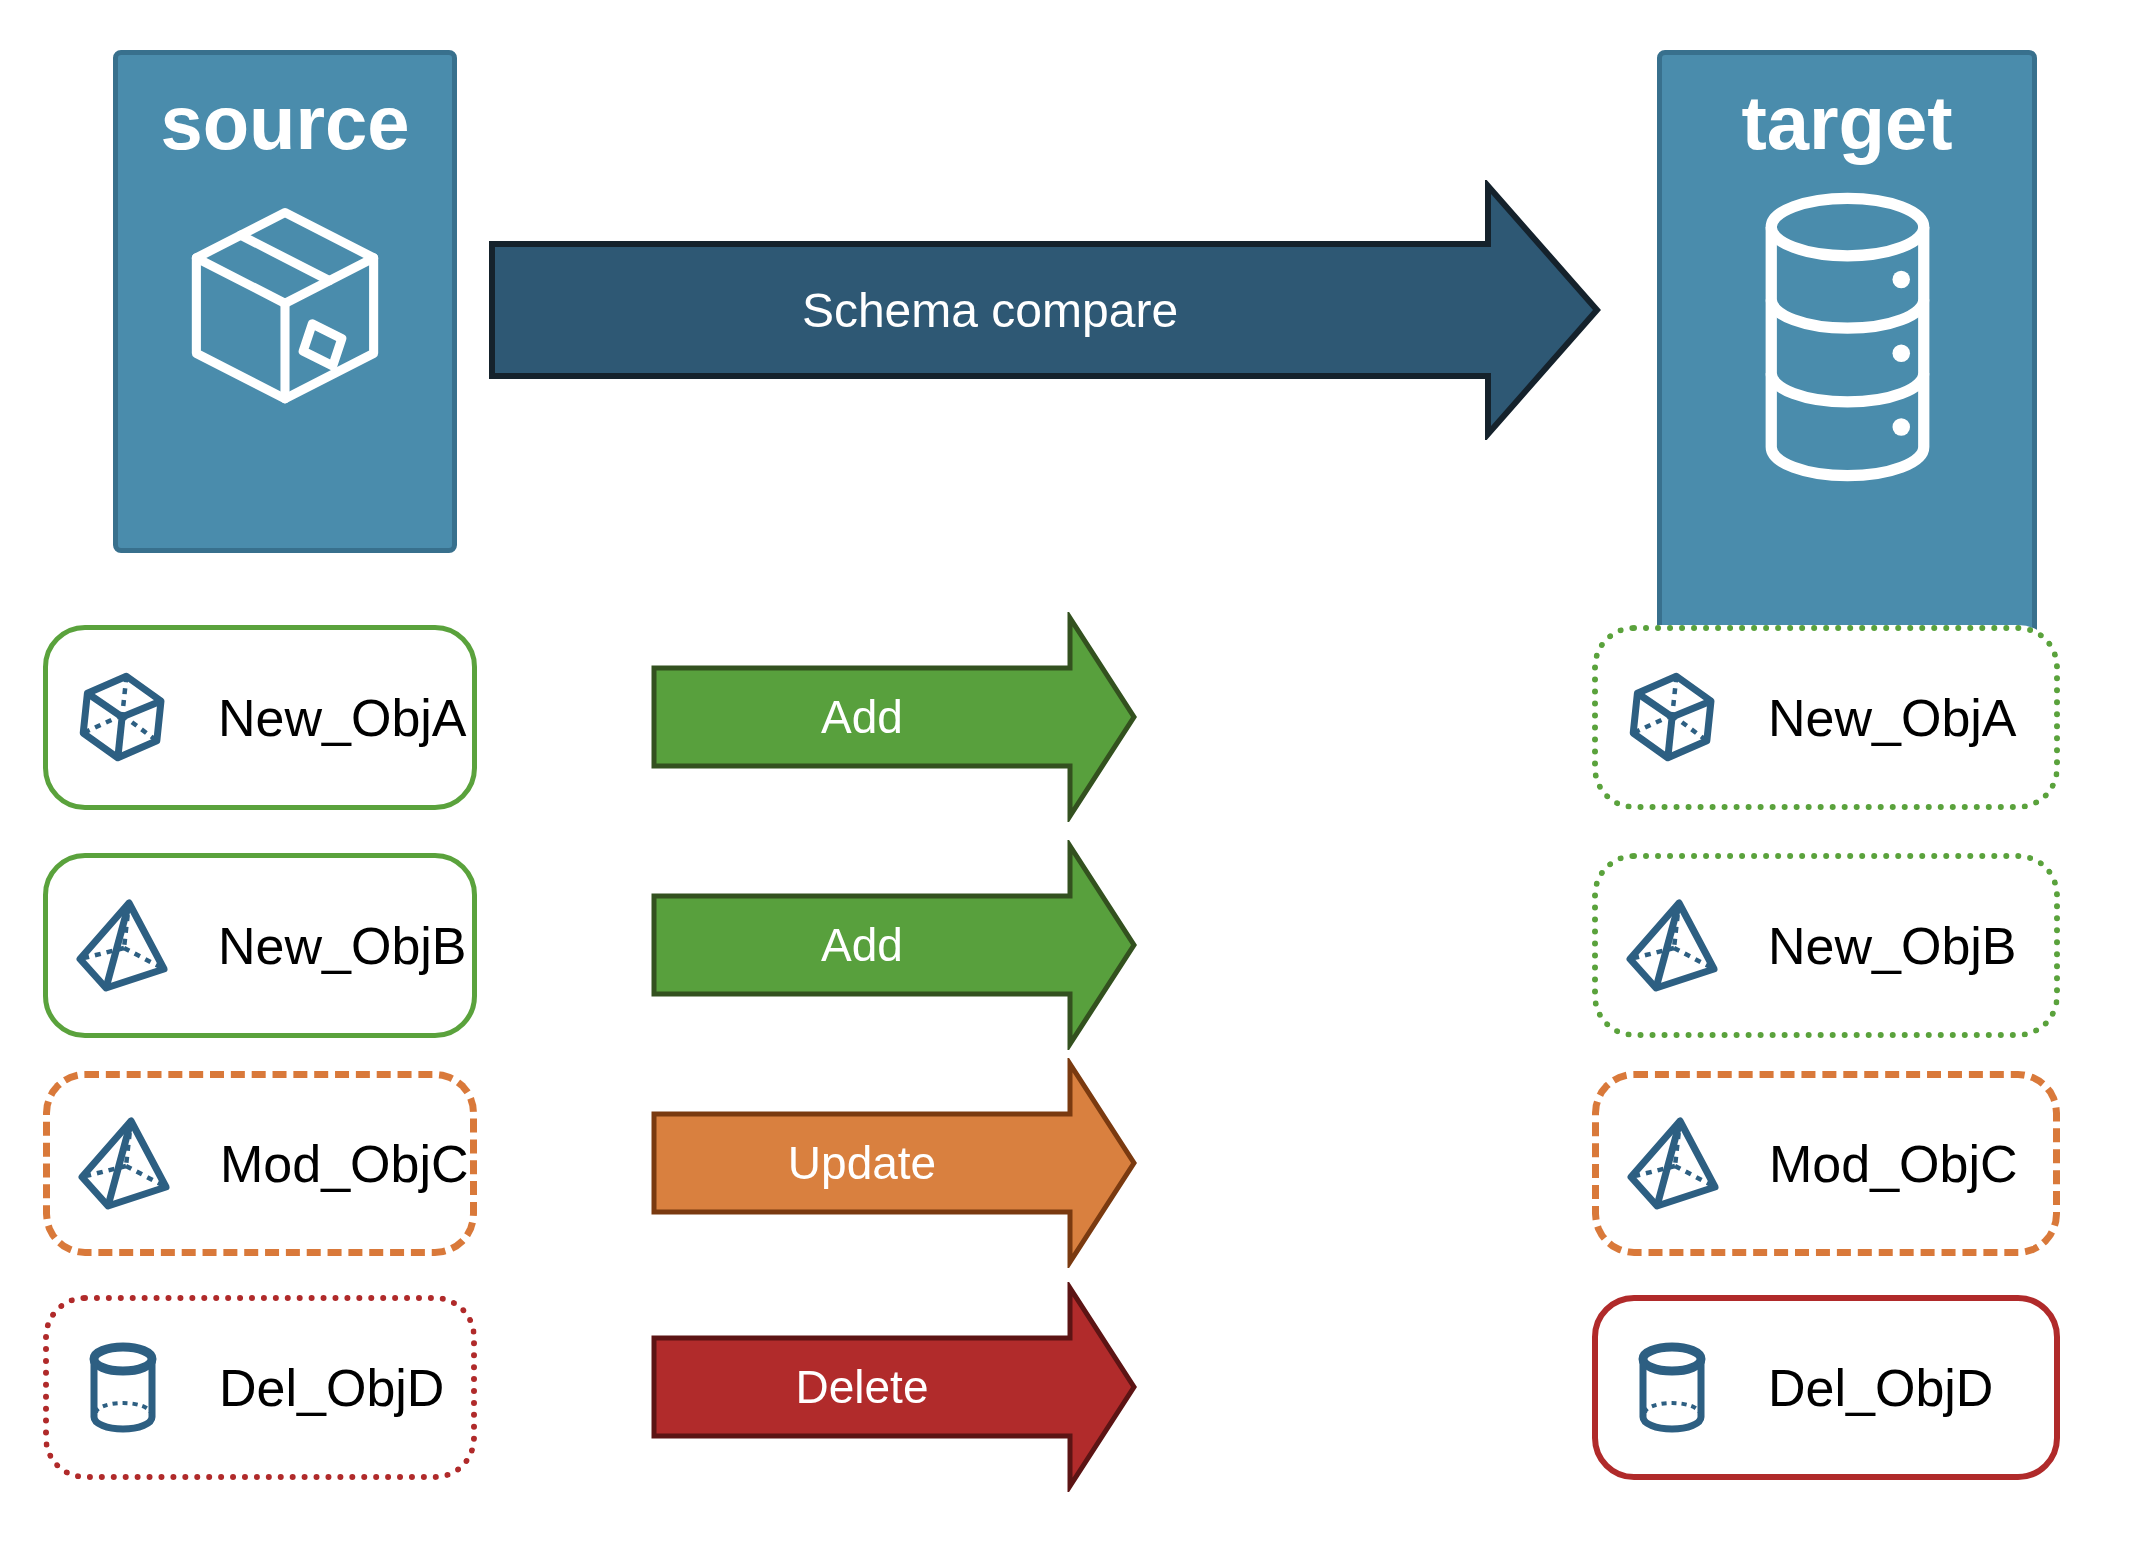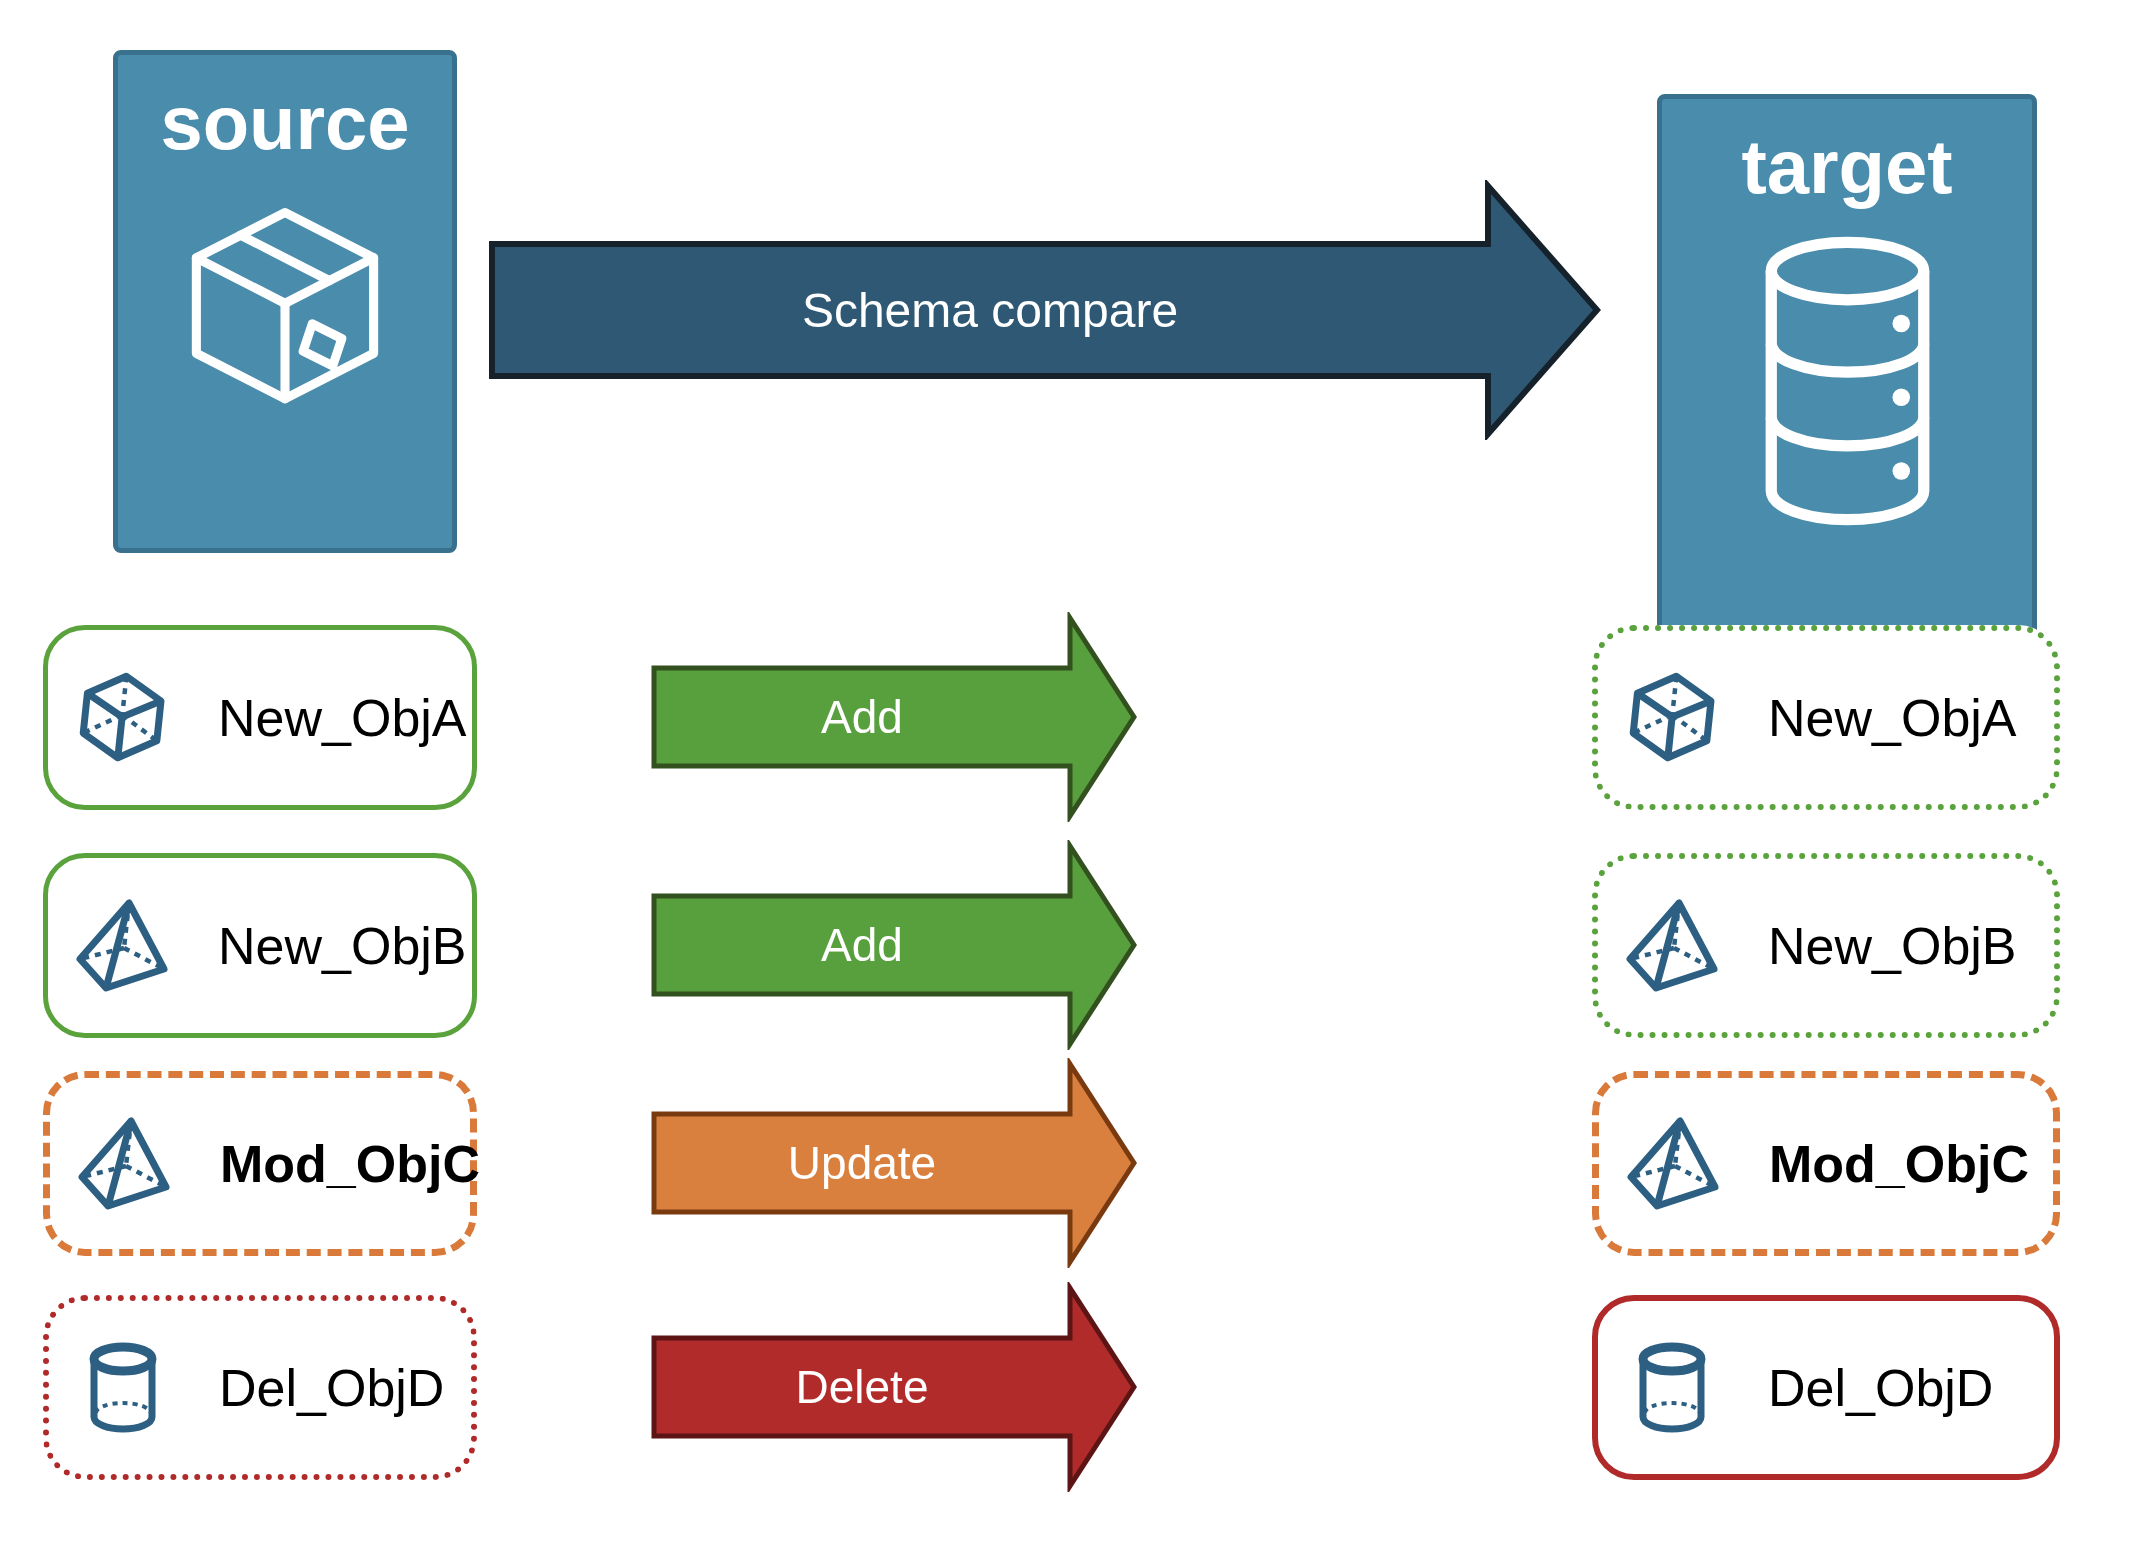--- a/index.html
+++ b/index.html
@@ -8,39 +8,39 @@
     font-family:"Liberation Sans",sans-serif;overflow:hidden;
   }
   
   .node{
     position:absolute;box-sizing:border-box;border-radius:8px;
     background:var(--node-fill,#4A8CAC);
     border:5px solid var(--node-border,#38708D);
     display:flex;flex-direction:column;align-items:center;
   }
   .node-source{left:113px;top:50px;width:344px;height:503px;}
-  .node-target{left:1657px;top:50px;width:380px;height:632px;margin-top:44px;}
+  .node-target{left:1657px;top:50px;width:380px;height:632px;}
   .node-title{color:#fff;font-weight:bold;font-size:76px;margin-top:26px;line-height:1.1;}
   .node-icon{margin-top:22px;}
   
   .main-arrow{position:absolute;left:488px;top:180px;width:1115px;height:260px;}
   .p-main{fill:var(--main-arrow-fill,#2E5874);stroke:var(--main-arrow-border,#15222C);stroke-width:6;}
   .arrow-text{fill:#fff;text-anchor:middle;dominant-baseline:central;
     font-family:"Liberation Sans",sans-serif;font-size:46px;}
   .main-text{font-size:48px;}
   
   .item-box{
     position:absolute;box-sizing:border-box;height:185px;border-radius:42px;background:#fff;
     display:flex;align-items:center;padding-left:24px;gap:46px;
   }
   .left-col{left:43px;width:434px;}
   .right-col{left:1592px;width:468px;}
   .solid-green {border:5px solid var(--green-border,#5AA23C);}
   .dotted-green{border:6px dotted var(--green-border,#5AA23C);}
-  .dashed-orange{border:7px dashed var(--orange-border,#D9793A);font-weight:bold;}
+  .dashed-orange{border:7px dashed var(--orange-border,#D9793A);}
   .dotted-red  {border:6px dotted var(--red-border,#B02A2A);}
   .solid-red   {border:6px solid var(--red-border,#B02A2A);}
   .obj-icon{width:100px;height:100px;flex:0 0 auto;}
   .obj-label{font-size:52px;color:#000;white-space:nowrap;}
   
   .row-arrow{position:absolute;left:650px;width:490px;height:210px;}
   .p-add   {fill:var(--add-fill,#58A03D);stroke:var(--add-border,#33511F);stroke-width:5;}
   .p-update{fill:var(--update-fill,#D9803F);stroke:var(--update-border,#7A3A10);stroke-width:5;}
   .p-delete{fill:var(--delete-fill,#B12B2B);stroke:var(--delete-border,#5C1414);stroke-width:5;}
   .defs-hidden{position:absolute;width:0;height:0;overflow:hidden;}

